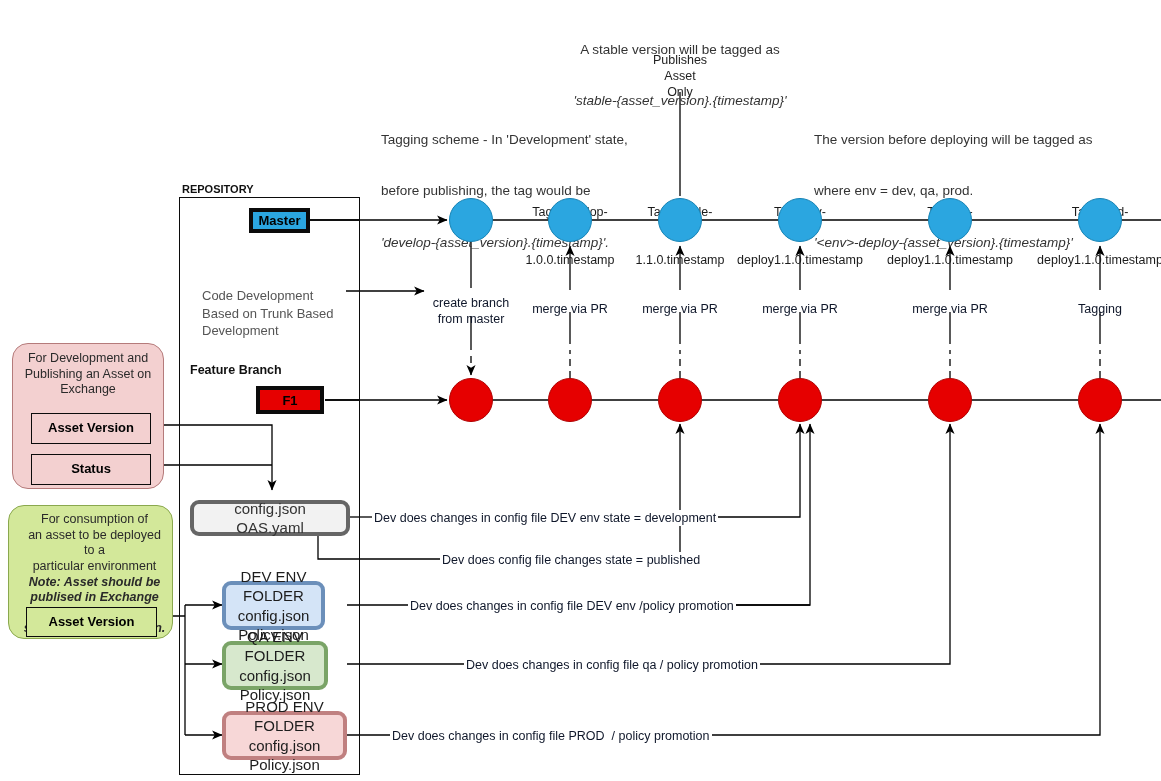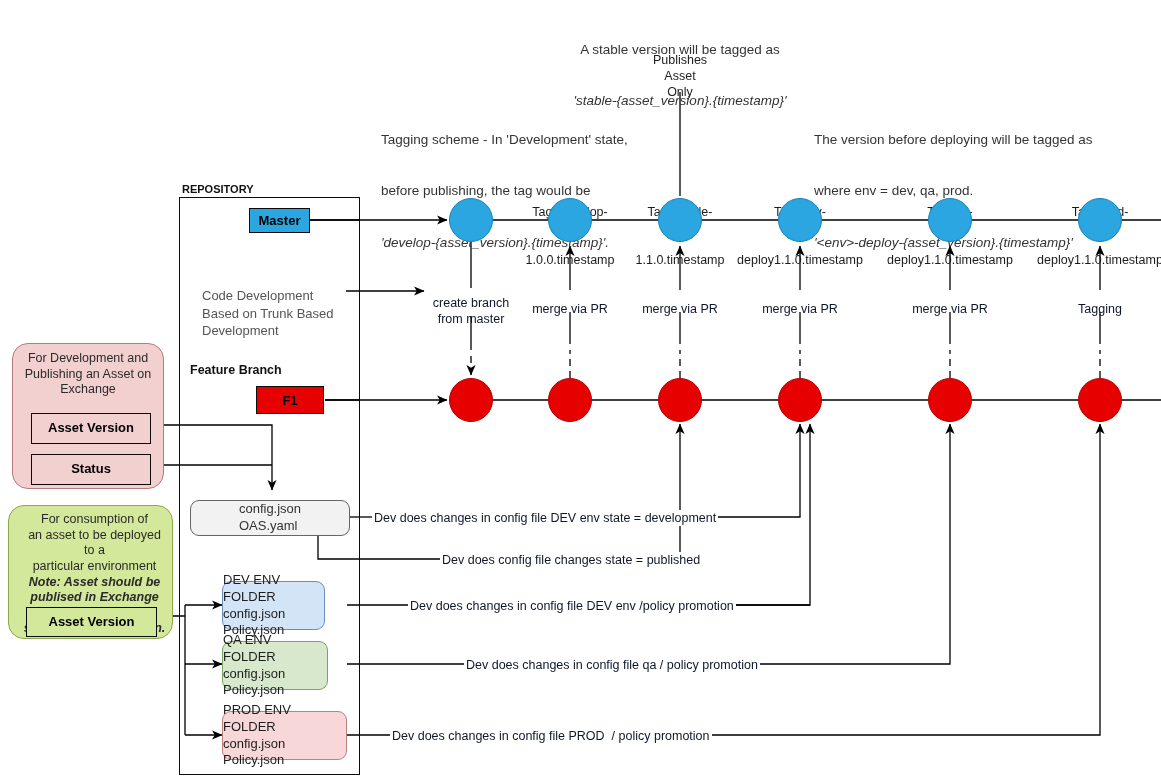--- a/index.html
+++ b/index.html
@@ -20,28 +20,28 @@
   .edgelbl{font-size:12.5px;color:#0f172a;}
   .boxlbl{font-size:13px;color:#333;}
   .bold{font-weight:bold;}
 
   
   .node{position:absolute;border-radius:50%;border:1px solid #0b0b0b;box-sizing:border-box;}
   .node.blue{background:#2ba6e0;border-color:#1583b5;}
   .node.red{background:#e60000;border-color:#b00000;}
 
   
-  .rbox{position:absolute;box-sizing:border-box;border:1px solid #4c1d95;
+  .rbox{position:absolute;box-sizing:border-box;border:4px solid #4c1d95;
         display:flex;align-items:center;justify-content:center;text-align:center;}
   .masterbox{background:#2ba6e0;color:#000;font-weight:bold;font-size:13px;border-color:#0b0b0b;}
   .f1box{background:#e60000;color:#000000;font-weight:bold;font-size:13px;border-color:#0b0b0b;}
 
-  .roundbox{position:absolute;box-sizing:border-box;border-radius:9px;border:1px solid #6d28d9;
+  .roundbox{position:absolute;box-sizing:border-box;border-radius:9px;border:4px solid #6d28d9;
             display:flex;flex-direction:column;align-items:center;justify-content:center;
-            text-align:left;font-size:13px;line-height:1.3;}
+            text-align:center;font-size:15px;line-height:1.3;}
   .cfgbox{background:#f2f2f2;border-color:#666666;color:#333;}
   .devbox{background:#d4e4f7;border-color:#6b8fba;color:#1d1d1d;}
   .qabox{background:#d7e8cd;border-color:#7aa467;color:#1d1d1d;}
   .prodbox{background:#f7d7d7;border-color:#c08080;color:#1d1d1d;}
 
   .callout{position:absolute;box-sizing:border-box;border-radius:16px;border:1px solid #b07070;
            display:flex;flex-direction:column;align-items:center;
            text-align:center;font-size:12.5px;line-height:1.25;}
   .callout.pink{background:#f3d0d0;border-color:#b57b7b;}
   .callout.green{background:#d3e89a;border-color:#8aa84e;}

